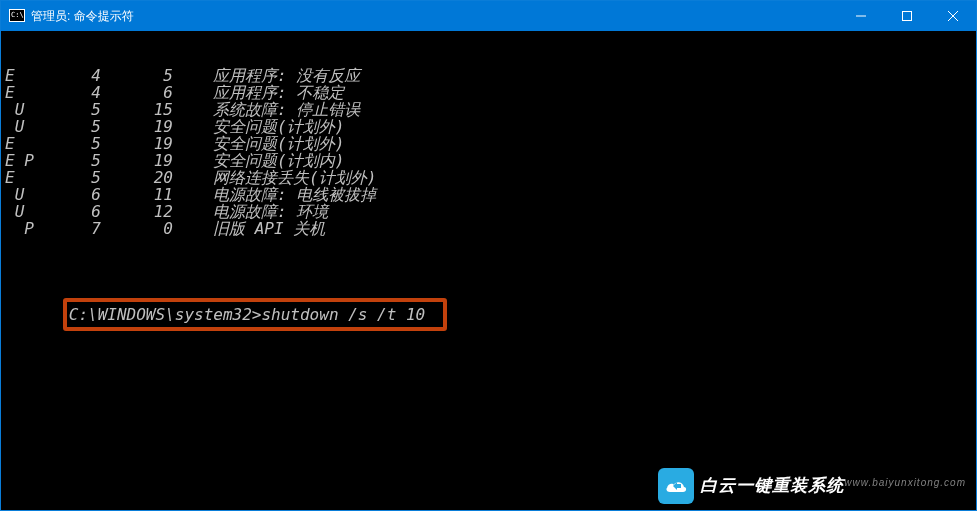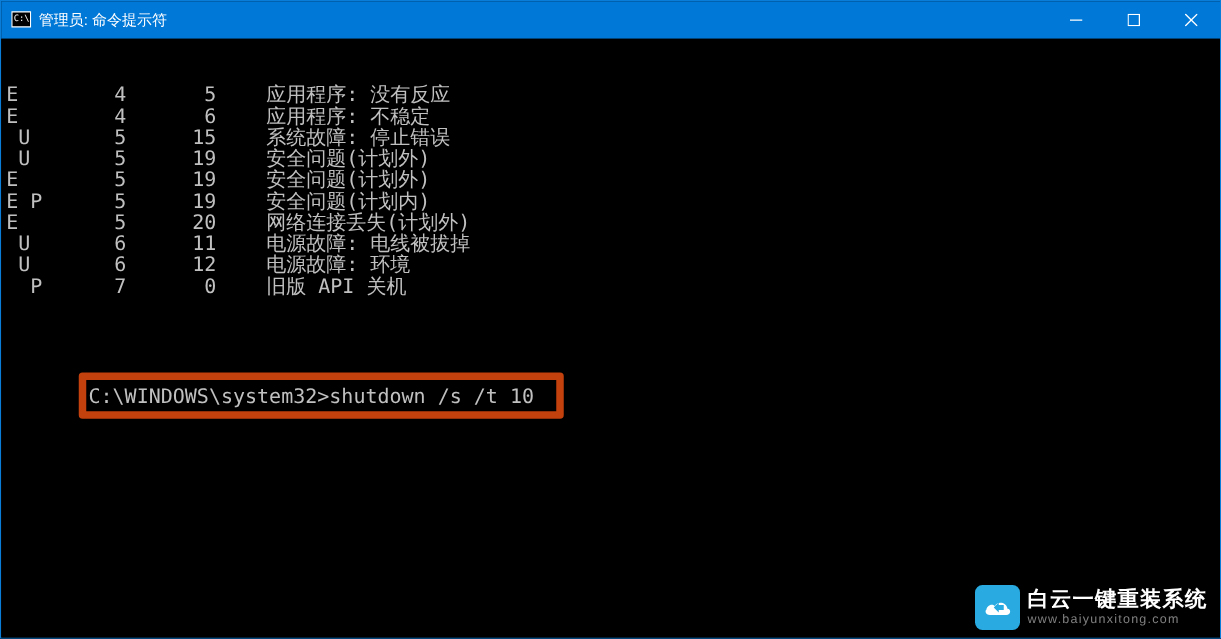--- a/index.html
+++ b/index.html
@@ -4,32 +4,32 @@
 <style>
   * { margin: 0; padding: 0; box-sizing: border-box; }
   html, body { width: 977px; height: 511px; font-family: "NSimSun", "SimSun", "Consolas", monospace; overflow: hidden; background:#000; }
   .window { width: 977px; height: 511px; display: flex; flex-direction: column; border:1px solid #0a7dd8;}
   .titlebar { height: 30px; background: #0078d7; display: flex; align-items: center; color: #fff; font-size: 12px; font-family: "Microsoft YaHei", "SimSun", sans-serif; }
   .titlebar .app-icon { width: 16px; height: 16px; margin-left: 8px; margin-right: 6px; display: inline-flex; align-items:center; justify-content:center; }
   .titlebar .title-text { flex: 0 0 auto; text-align: center; }
   .titlebar .spacer { flex: 1 1 auto; }
   .winbtn { width: 46px; height: 30px; display: flex; align-items: center; justify-content: center; color: #fff; }
   .winbtn svg { stroke: #fff; }
-  .terminal { flex: 1 1 auto; background: #000; color: #c0c0c0; font-size: 16px; line-height: 17px; padding: 2px 6px 0 4px; white-space: pre; position: relative; }
+  .terminal { flex: 1 1 auto; background: #000; color: #c0c0c0; font-size: 16px; line-height: 17px; padding: 2px 6px 0 4px; white-space: pre; position: relative; font-style: italic; }
   .row { height: 17px; }
   .col { display:inline-block; }
   .c0 { width: 40px; }
   .c1 { width: 56px; text-align:right; padding-right: 0; }
   .c2 { width: 72px; text-align:right; }
   .c3 { padding-left: 40px; }
   .cmdwrap { margin-top: 10px; }
-  .cmdbox { display:inline-block; border: 6px solid #c2410c; border-radius: 3px; padding: 4px 18px 4px 2px; }
+  .cmdbox { display:inline-block; border: 4px solid #c2410c; border-radius: 3px; padding: 4px 18px 4px 2px; }
   .watermark { position:absolute; right:10px; bottom:6px; display:flex; align-items:center; gap:6px; font-family: "Microsoft YaHei", sans-serif; }
   .watermark .wm-badge{ width:36px; height:36px; background:#29abe2; border-radius:6px; display:flex; align-items:center; justify-content:center;}
-  .watermark .wm-text{ display:flex; flex-direction:column; line-height:1.1;}
+  .watermark .wm-text{ display:flex; flex-direction:row; line-height:1.1;}
   .watermark .wm-line1{ color:#ffffff; font-size:17px; font-weight:bold; letter-spacing:1px;}
   .watermark .wm-line2{ color:#808080; font-size:10px; letter-spacing:1px;}
 </style>
 </head>
 <body>
 
 <div class="window">
 
   <div class="titlebar">
     <span class="app-icon">

